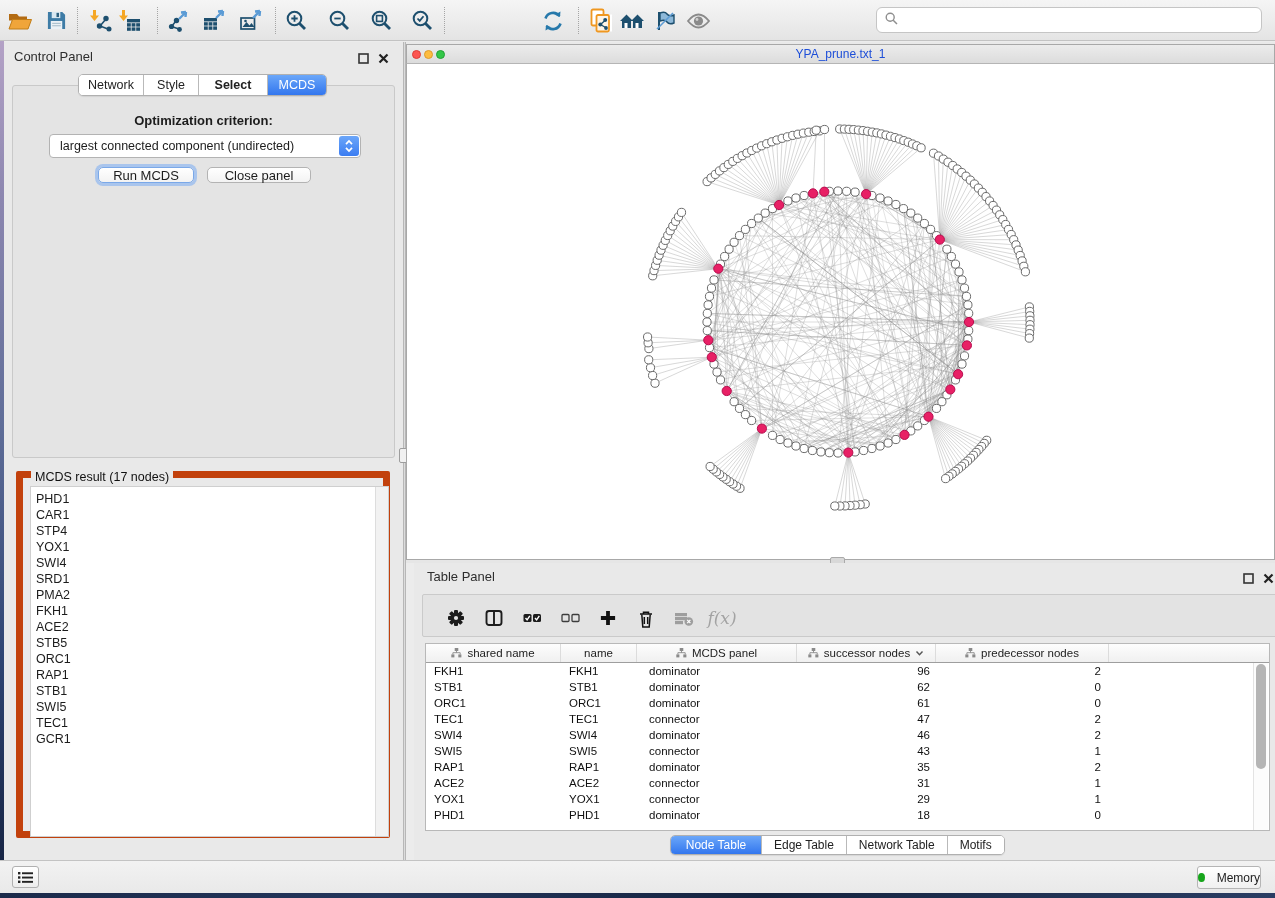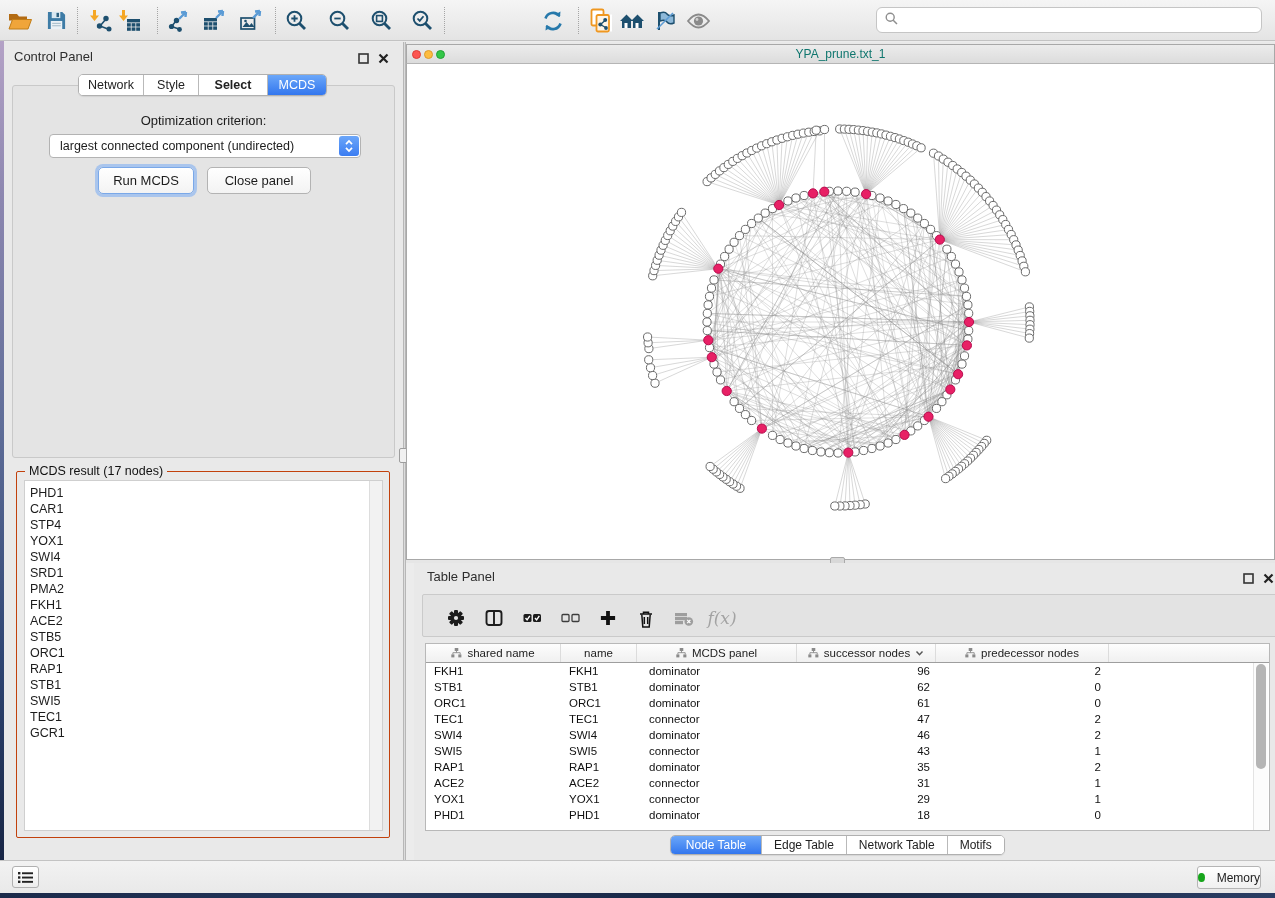--- a/index.html
+++ b/index.html
@@ -37,26 +37,26 @@
   .cp-tabs .segbtn:nth-child(1){ width:65px; } .cp-tabs .segbtn:nth-child(2){ width:55px; }
   .cp-tabs .segbtn:nth-child(3){ width:69px;font-weight:bold; } .cp-tabs .segbtn:nth-child(4){ width:58px; }
 
   .cp-box { left:8px; top:85px; width:383px; height:373px; background:#e4e4e4;
     border:1px solid #c9c9c9; border-radius:3px; }
   .opt-label { left:8px; top:113px; width:383px; text-align:center; font-size:13px; }
   .criterion { left:45px; top:134px; width:312px; height:24px; background:#fff; border:1px solid #b3b3b3;
     border-radius:4px; font-size:12.5px; display:flex; align-items:center; padding-left:10px; position:absolute; }
   .criterion .stepper { position:absolute; right:1px; top:1px; width:20px; height:20px; border-radius:3px;
     background:linear-gradient(#6ba6f9,#3b7df2); display:flex; flex-direction:column; align-items:center; justify-content:center; }
-  .pushbtn { position:absolute; height:27px; background:linear-gradient(#ffffff,#f3f3f3); border:1px solid #b3b3b3;
+  .pushbtn { position:absolute; height:16px; background:linear-gradient(#ffffff,#f3f3f3); border:1px solid #b3b3b3;
     border-radius:5px; font-size:13px; display:flex; align-items:center; justify-content:center; color:#1c1c1c; }
   .run-btn { left:94px; top:167px; width:96px; border-color:#7aa8e8; box-shadow:0 0 0 3px rgba(110,165,245,.5); }
   .close-btn { left:203px; top:167px; width:104px; }
 
-  .groupbox { left:12px; top:471px; width:374px; height:367px; border:1px solid #c2410c; border-radius:2px; }
+  .groupbox { left:12px; top:471px; width:374px; height:367px; border:7px solid #c2410c; border-radius:2px; }
   .group-legend { position:absolute; left:8px; top:-8px; background:#e9e9e9; padding:0 4px; font-size:12.5px; color:#111; }
   .mcds-list { position:absolute; left:7px; top:8px; width:359px; height:351px; background:#fff;
     border:1px solid #cfcfcf; overflow:hidden; }
   .mcds-scroll { position:absolute; right:0; top:0; width:13px; height:100%; background:#f2f2f2; border-left:1px solid #ddd; }
   .mcds-item { font-size:12.5px; line-height:16px; padding-left:5px; }
   .mcds-items { padding-top:4px; }
 
   
   .vsash { left:403px; top:42px; width:3px; height:818px; background:#dcdcdc; border-left:1px solid #b7b7b7; border-right:1px solid #b7b7b7; }
   .vgrip { left:399px; top:448px; width:11px; height:15px; background:#f1f1f1; border:1px solid #9d9d9d; border-radius:2px; }
@@ -66,21 +66,21 @@
   
   .net-region { left:406px; top:42px; width:869px; height:518px; background:#e9e9e9; }
   .net-window { left:406px; top:44px; width:869px; height:516px; border:1px solid #a8a8a8; background:#fff; }
   .net-titlebar { left:406px; top:44px; width:869px; height:20px;
     background:linear-gradient(#ececec,#dcdcdc); border:1px solid #a8a8a8; border-bottom:1px solid #b5b5b5;
     display:flex; align-items:center; }
   .traffic { position:absolute; top:50px; width:9px; height:9px; border-radius:50%; }
   .t-red { left:412px; background:#fc5652; border:0.5px solid #dd3d39; }
   .t-yellow { left:424px; background:#fdbc40; border:0.5px solid #de9b2d; }
   .t-green { left:436px; background:#33c748; border:0.5px solid #23a135; }
-  .net-title { position:absolute; left:406px; top:47px; width:869px; text-align:center; font-size:12px; color:#0f766e; }
+  .net-title { position:absolute; left:406px; top:47px; width:869px; text-align:center; font-size:12px; color:#1d4ed8; }
   #net { position:absolute; left:406px; top:64px; }
 
   
   .table-panel { left:414px; top:563px; width:869px; height:297px; background:#e9e9e9; }
   .tp-toolbar { left:414px; top:594px; width:1026px; height:43px; background:#e3e3e3; border:1px solid #cacaca; border-radius:2px;
     display:flex; align-items:flex-end; padding-left:14px; gap:0; }
   .ttbtn { width:38px; height:36px; display:flex; align-items:center; justify-content:center; }
   .fx { font-family:"DejaVu Serif",serif; font-style:italic; font-size:17px; color:#a3a3a3; }
 
   .node-table { left:417px; top:643px; width:845px; height:188px; background:#fff; border:1px solid #b8b8b8; }
@@ -294,21 +294,21 @@
 
   <div class="abs cp-box" style="left:8px;top:43px;"></div>
 
   <div class="abs seg cp-tabs" style="left:74px;top:32px;">
     <div class="segbtn">Network</div>
     <div class="segbtn">Style</div>
     <div class="segbtn">Select</div>
     <div class="segbtn active">MCDS</div>
   </div>
 
-  <div class="abs opt-label" style="left:8px;top:71px;">Optimization criterion:</div>
+  <div class="abs opt-label" style="left:8px;top:71px;font-weight:bold;">Optimization criterion:</div>
 
   <div class="criterion" style="top:92px;">
     <span>largest connected component (undirected)</span>
     <span class="stepper">
       <svg width="10" height="14" viewBox="0 0 10 14">
           <path d="M2 5.2 L5 2 L8 5.2" fill="none" stroke="#fff" stroke-width="1.7"></path>
           <path d="M2 8.8 L5 12 L8 8.8" fill="none" stroke="#fff" stroke-width="1.7"></path>
         </svg>
     </span>
   </div>

